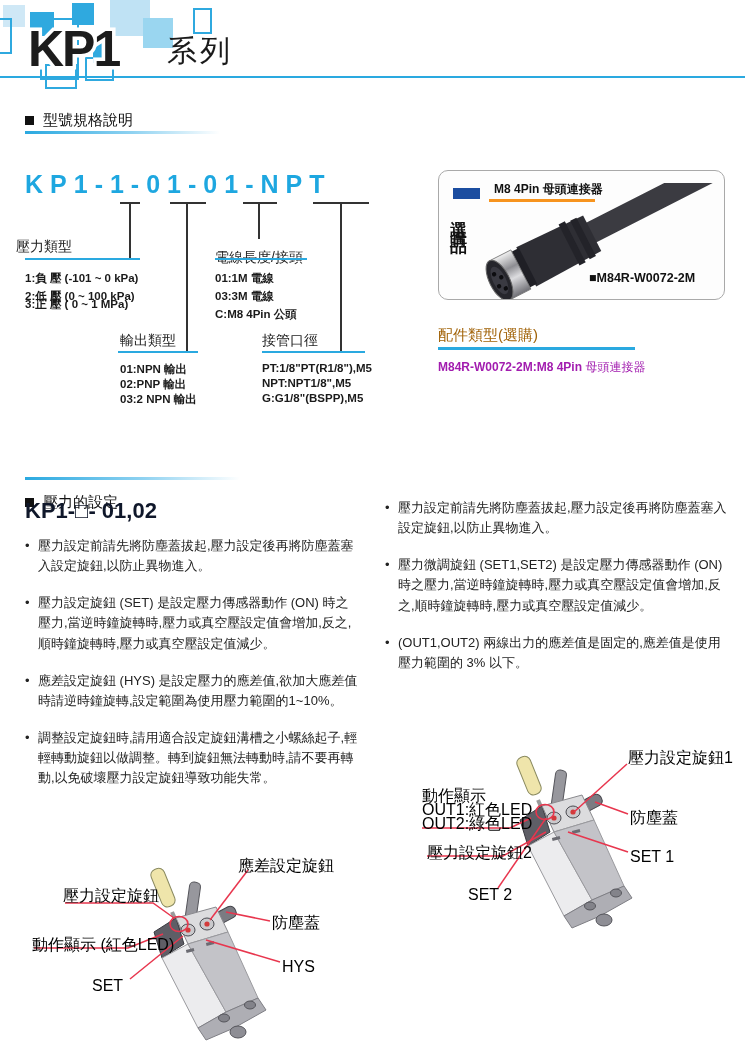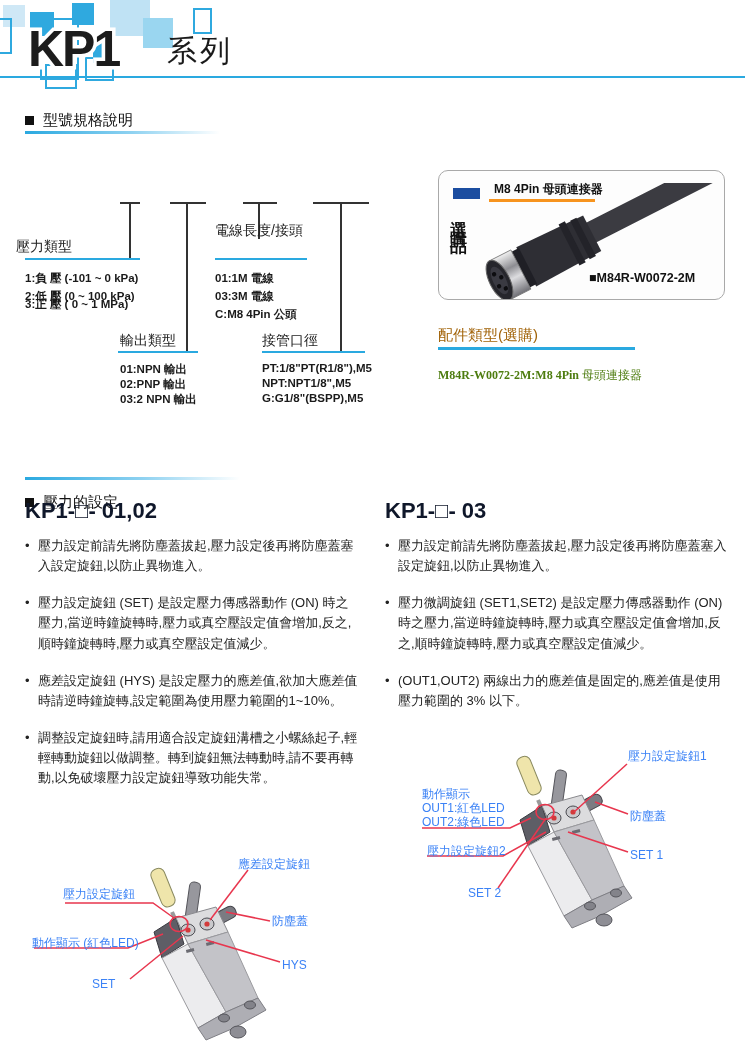--- a/index.html
+++ b/index.html
@@ -20,27 +20,27 @@
   .optbox{position:absolute;left:438px;top:170px;width:287px;height:130px;border:1.5px solid #a9a9a9;
           border-radius:10px;overflow:hidden;background:#fdfdfd;box-sizing:border-box;}
   .navy-swatch{position:absolute;left:14px;top:17px;width:27px;height:11px;background:#1b4da0;}
   .vert-label{position:absolute;left:8px;top:36px;writing-mode:vertical-rl;text-orientation:upright;
               font-size:17px;font-weight:bold;letter-spacing:9px;color:#111;}
   .conn-label{position:absolute;left:55px;top:10px;font-size:12px;font-weight:bold;color:#111;white-space:nowrap;}
   .orange-underline{position:absolute;left:50px;top:28px;width:106px;height:3px;background:#f7941e;}
   .part-no{position:absolute;left:150px;top:100px;font-size:12.5px;font-weight:bold;color:#111;white-space:nowrap;}
   .acc-head{position:absolute;left:438px;top:326px;font-size:15px;color:#a16207;white-space:nowrap;}
   .acc-underline{position:absolute;left:438px;top:347px;width:197px;height:2.5px;background:#2aa9e0;}
-  .acc-line{position:absolute;left:438px;top:367px;font-size:12px;color:#4d7c0f;white-space:nowrap;font-family:Liberation Serif, serif;}
+  .acc-line{position:absolute;left:438px;top:359px;font-size:12px;color:#a21caf;white-space:nowrap;}
   .acc-line b{font-weight:bold;}
   .col{position:absolute;top:498px;}
   .col-title{font-size:22px;font-weight:bold;color:#0f172a;margin:0 0 12px 0;}
   .bullet{display:flex;gap:5px;font-size:13px;line-height:1.55;color:#222;margin-bottom:17px;}
   .bullet .dot{flex:0 0 8px;}
-  .dlabel{position:absolute;font-size:12px;color:#3b82f6;white-space:nowrap;}
+  .dlabel{position:absolute;font-size:16px;color:#000000;white-space:nowrap;}
   svg text{font-family:"Liberation Sans","DejaVu Sans",sans-serif;}
 </style>
 </head>
 <body>
 
 <div class="page">
 
   <svg width="0" height="0" style="position:absolute" aria-hidden="true">
     <defs>
       <linearGradient id="metalGrad" x1="0" y1="0" x2="0" y2="1">
@@ -98,36 +98,37 @@
   </svg>
   <div class="abs" style="left:167px;top:31px;font-size:30px;color:#1a1a1a;letter-spacing:3px;">系列</div>
   <div class="hdr-rule"></div>
 
   <div class="sec-head" style="left:25px;top:111px;">
     <span class="sec-sq"></span>
     <span>型號規格說明</span>
   </div>
   <div class="sec-underline" style="left:25px;top:131px;width:195px;"></div>
 
+  <div class="model-code">KP1-1-01-01-NPT</div>
   <div class="tick" style="left:120px;top:202px;width:20px;"></div>
   <div class="vline" style="left:129px;top:202px;height:56px;"></div>
   <div class="tick" style="left:170px;top:202px;width:36px;"></div>
   <div class="vline" style="left:186px;top:202px;height:150px;"></div>
   <div class="tick" style="left:243px;top:202px;width:34px;"></div>
   <div class="vline" style="left:258px;top:202px;height:37px;"></div>
   <div class="tick" style="left:313px;top:202px;width:56px;"></div>
   <div class="vline" style="left:340px;top:202px;height:151px;"></div>
 
   <div class="grp-title" style="left:16px;top:238px;">壓力類型</div>
   <div class="grp-underline" style="left:25px;top:258px;width:115px;"></div>
   <div class="grp-item" style="left:25px;top:271px;">1:負 壓 (-101 ~ 0 kPa)</div>
   <div class="grp-item" style="left:25px;top:289px;">2:低 壓 (0 ~ 100 kPa)</div>
   <div class="grp-item" style="left:25px;top:297px;">3:正 壓 ( 0 ~ 1 MPa)</div>
 
-  <div class="grp-title" style="left:215px;top:222px;">電線長度/接頭</div>
+  <div class="grp-title" style="left:215px;top:249px;">電線長度/接頭</div>
   <div class="grp-underline" style="left:215px;top:258px;width:92px;"></div>
   <div class="grp-item" style="left:215px;top:271px;">01:1M 電線</div>
   <div class="grp-item" style="left:215px;top:289px;">03:3M 電線</div>
   <div class="grp-item" style="left:215px;top:307px;">C:M8 4Pin 公頭</div>
 
   <div class="grp-title" style="left:120px;top:332px;">輸出類型</div>
   <div class="grp-underline" style="left:118px;top:351px;width:80px;"></div>
   <div class="grp-item" style="left:120px;top:362px;">01:NPN 輸出</div>
   <div class="grp-item" style="left:120px;top:377px;">02:PNP 輸出</div>
   <div class="grp-item" style="left:120px;top:392px;">03:2 NPN 輸出</div>
@@ -189,21 +190,20 @@
         <span class="dot">•</span>
         <span>應差設定旋鈕 (HYS) 是設定壓力的應差值,欲加大應差值時請逆時鐘旋轉,設定範圍為使用壓力範圍的1~10%。</span>
       </div>
     <div class="bullet">
         <span class="dot">•</span>
         <span>調整設定旋鈕時,請用適合設定旋鈕溝槽之小螺絲起子,輕輕轉動旋鈕以做調整。轉到旋鈕無法轉動時,請不要再轉動,以免破壞壓力設定旋鈕導致功能失常。</span>
       </div>
   </div>
 
   <div class="col" style="left:385px;width:345px;">
-    <div class="col-title">KP1-□- 03</div>
     <div class="bullet">
         <span class="dot">•</span>
         <span>壓力設定前請先將防塵蓋拔起,壓力設定後再將防塵蓋塞入設定旋鈕,以防止異物進入。</span>
       </div>
     <div class="bullet">
         <span class="dot">•</span>
         <span>壓力微調旋鈕 (SET1,SET2) 是設定壓力傳感器動作 (ON) 時之壓力,當逆時鐘旋轉時,壓力或真空壓設定值會增加,反之,順時鐘旋轉時,壓力或真空壓設定值減少。</span>
       </div>
     <div class="bullet">
         <span class="dot">•</span>

